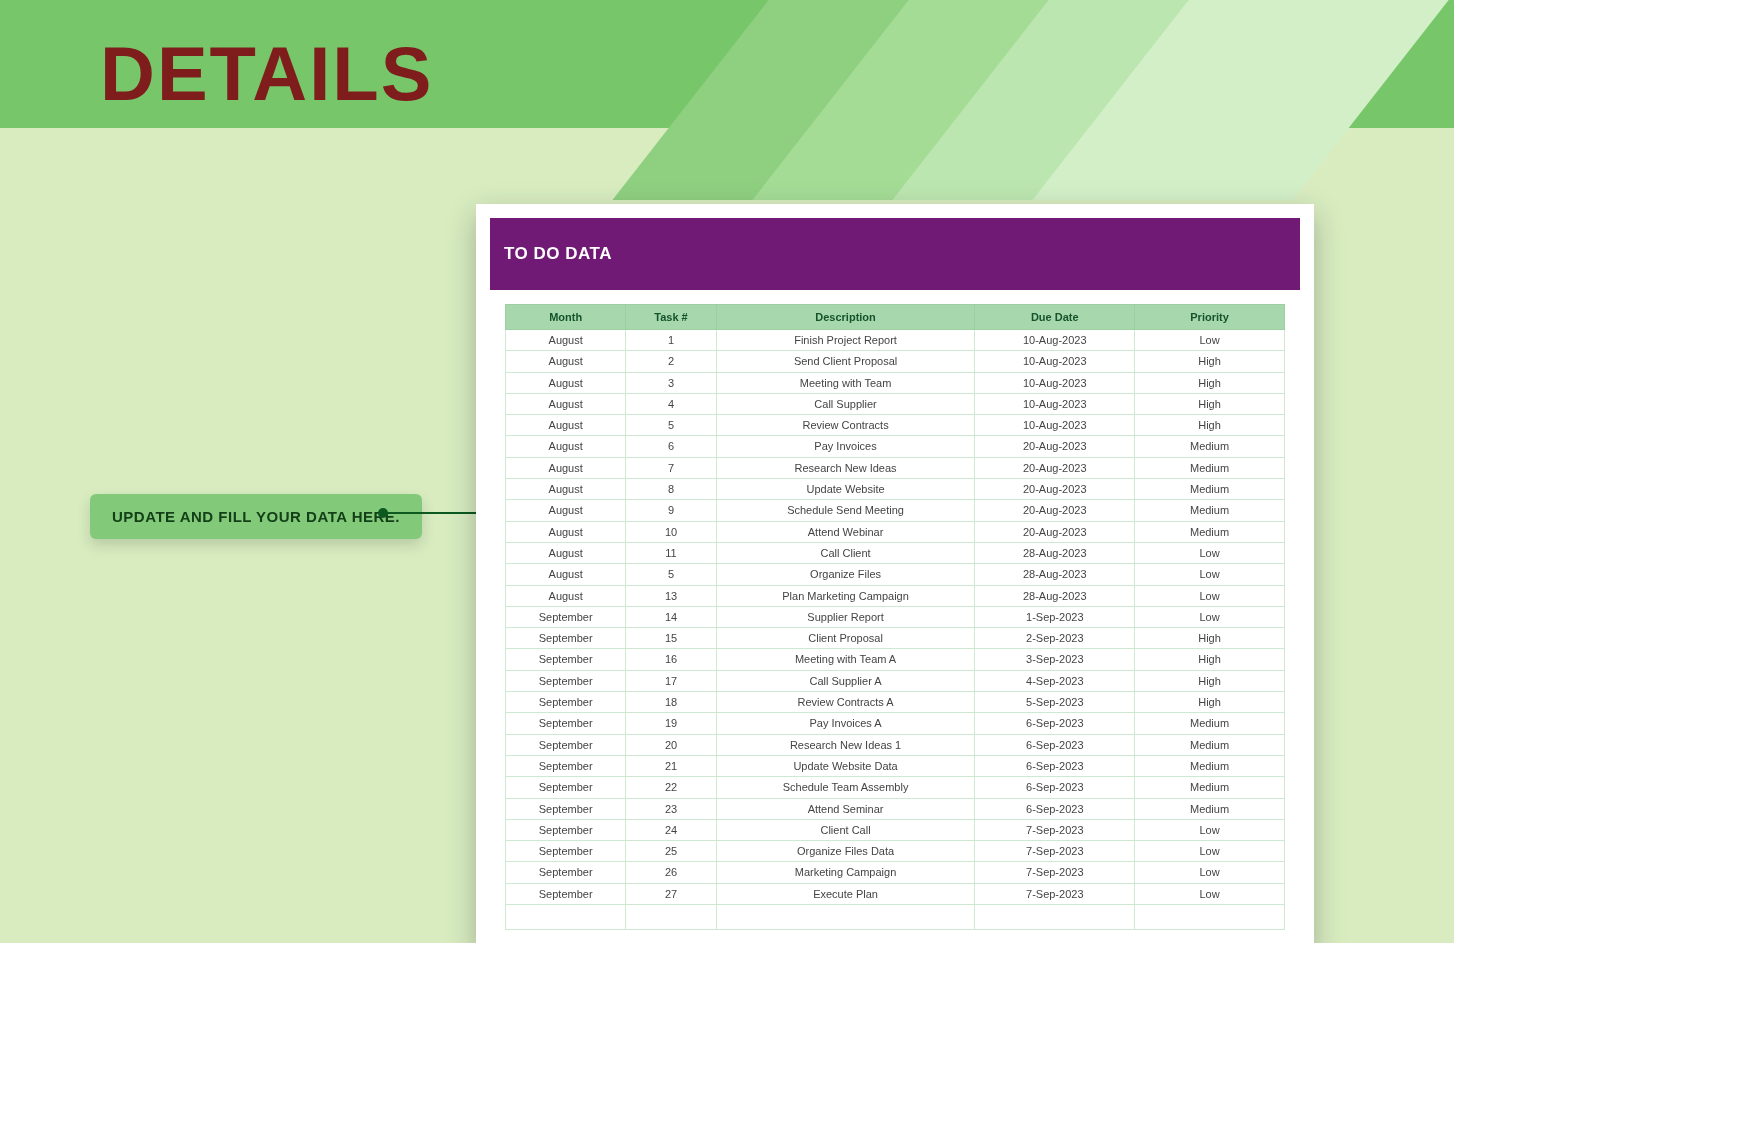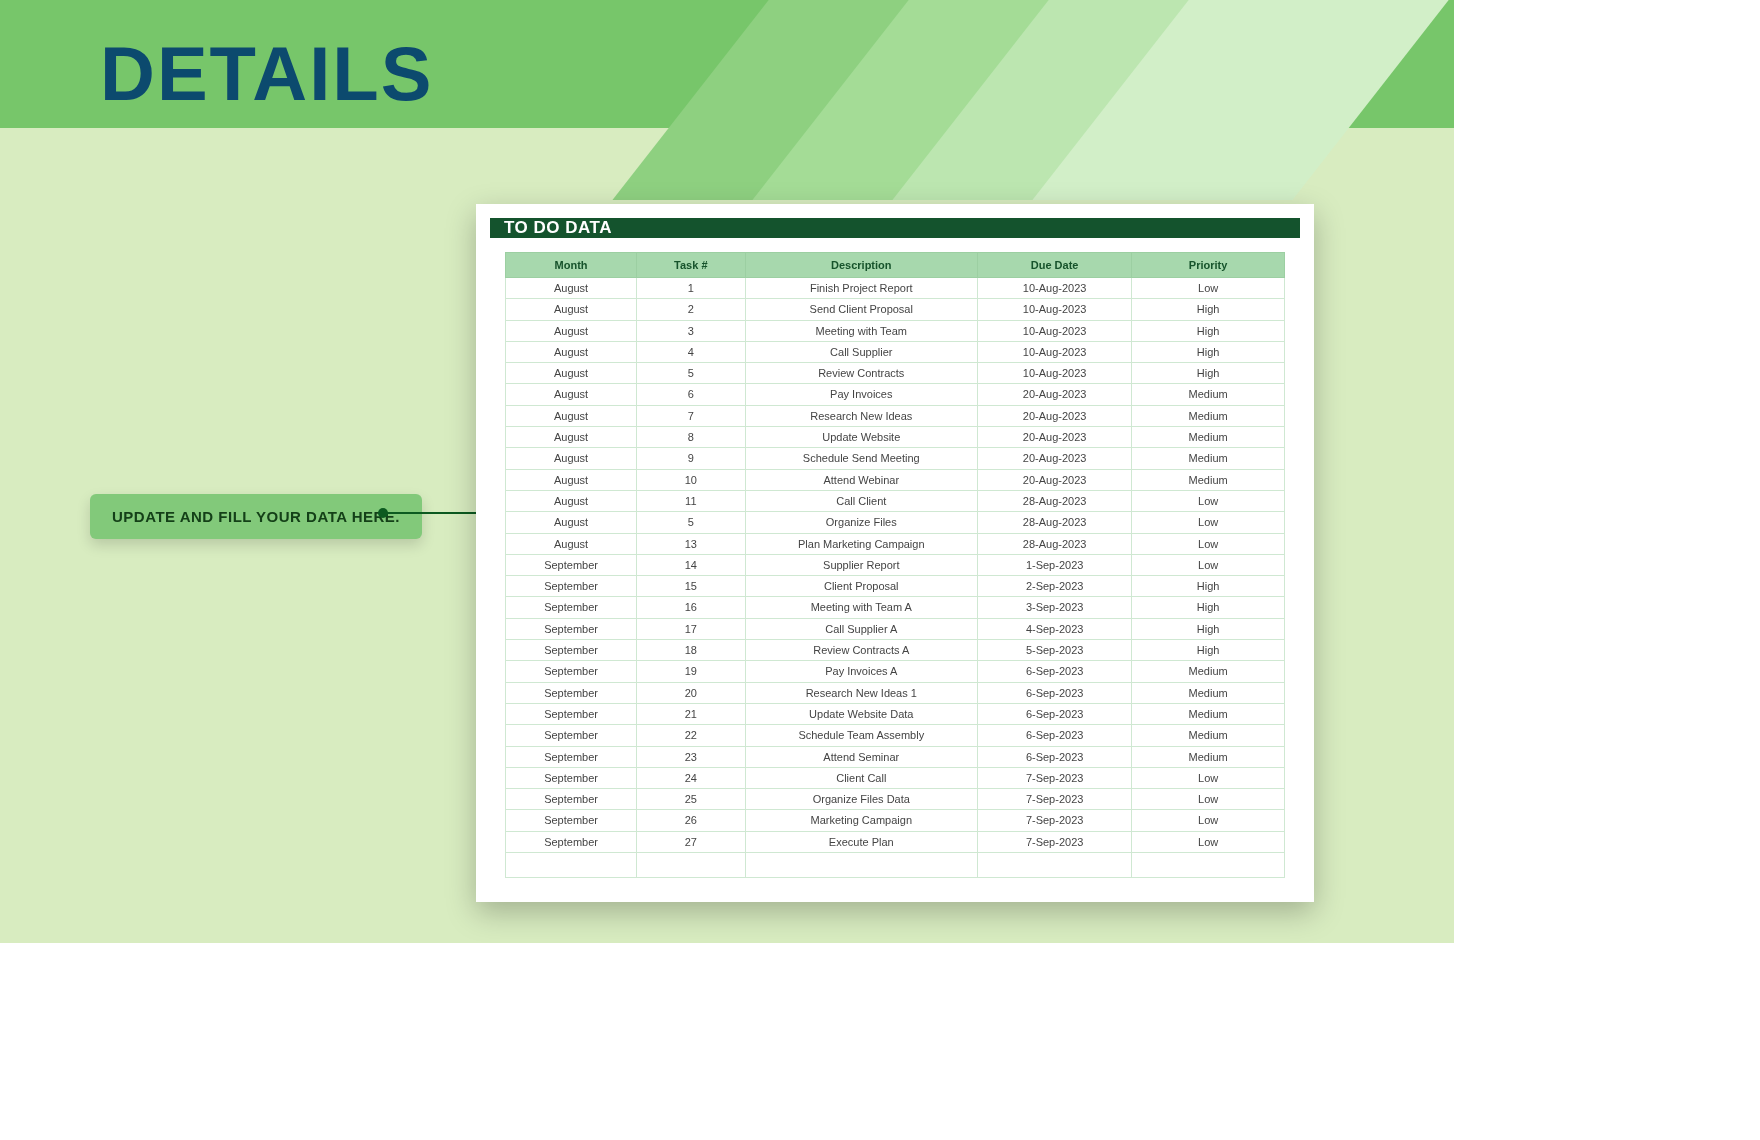--- a/index.html
+++ b/index.html
@@ -1,37 +1,37 @@
 <!DOCTYPE html>
 <html><head>
 <meta charset="utf-8">
 <style>
   html,body{margin:0;padding:0;width:1760px;height:1140px;font-family:Arial,Helvetica,sans-serif;overflow:hidden;}
   body{background:#ffffff;}
   .canvas{position:relative;width:1454px;height:943px;margin:0;background:#d8ecc0;overflow:hidden;}
   
   .header-band{position:absolute;left:0;top:0;width:100%;height:128px;background:#77c66a;}
-  .header-band .title{position:absolute;left:100px;top:30px;font-size:76px;font-weight:900;letter-spacing:2px;color:#0c4a6e;font-family:Arial Black,Arial,sans-serif;}
+  .header-band .title{position:absolute;left:100px;top:30px;font-size:76px;font-weight:900;letter-spacing:2px;color:#7f1d1d;font-family:Arial Black,Arial,sans-serif;}
   
   .diag{position:absolute;top:-60px;width:260px;height:260px;transform:skewX(-38deg);}
   .d1{right:480px;background:#8ed080;}
   .d2{right:340px;background:#a4dc96;}
   .d3{right:200px;background:#bce6b0;}
   .d4{right:60px;background:#d2efc8;}
   
   .callout{position:absolute;left:90px;top:494px;background:#82c97a;border-radius:6px;padding:14px 22px;color:#144018;font-weight:600;font-size:15px;letter-spacing:.5px;box-shadow:0 6px 14px rgba(0,0,0,.15);}
   
   .arrow-line{position:absolute;left:382px;top:512px;width:410px;height:2px;background:#0c5a20;}
   .arrow-dot{position:absolute;left:378px;top:508px;width:10px;height:10px;border-radius:50%;background:#0c5a20;}
   .arrow-head{position:absolute;left:788px;top:505px;width:0;height:0;border-top:8px solid transparent;border-bottom:8px solid transparent;border-left:14px solid #0c5a20;}
   
   .card{position:absolute;left:476px;top:204px;width:810px;background:#ffffff;box-shadow:0 10px 28px rgba(0,0,0,.25);padding:14px 14px 24px;}
-  .card-title{background:#14532d;color:#ffffff;font-weight:700;padding:0 14px;font-size:17px;letter-spacing:.5px;margin-bottom:14px;}
+  .card-title{background:#701a75;color:#ffffff;font-weight:700;padding:26px 14px;font-size:17px;letter-spacing:.5px;margin-bottom:14px;}
   table.todo{width:780px;margin:0 auto;border-collapse:collapse;font-size:11px;color:#444;}
-  table.todo th{background:#a7d8ad;color:#16532b;font-weight:700;padding:6px 20px;border:1px solid #9ccfa2;font-size:11px;}
+  table.todo th{background:#a7d8ad;color:#16532b;font-weight:700;padding:6px 0;border:1px solid #9ccfa2;font-size:11px;}
   table.todo td{border:1px solid #cfe8d2;padding:3px 4px;text-align:center;background:#ffffff;line-height:1.3;}
   table.todo td.empty{height:18px;}
   
   .c-month{width:120px;}
   .c-task{width:90px;margin-top:28px;}
   .c-desc{width:260px;}
   .c-due{width:160px;}
   .c-pri{width:150px;}
 </style>
 </head>

